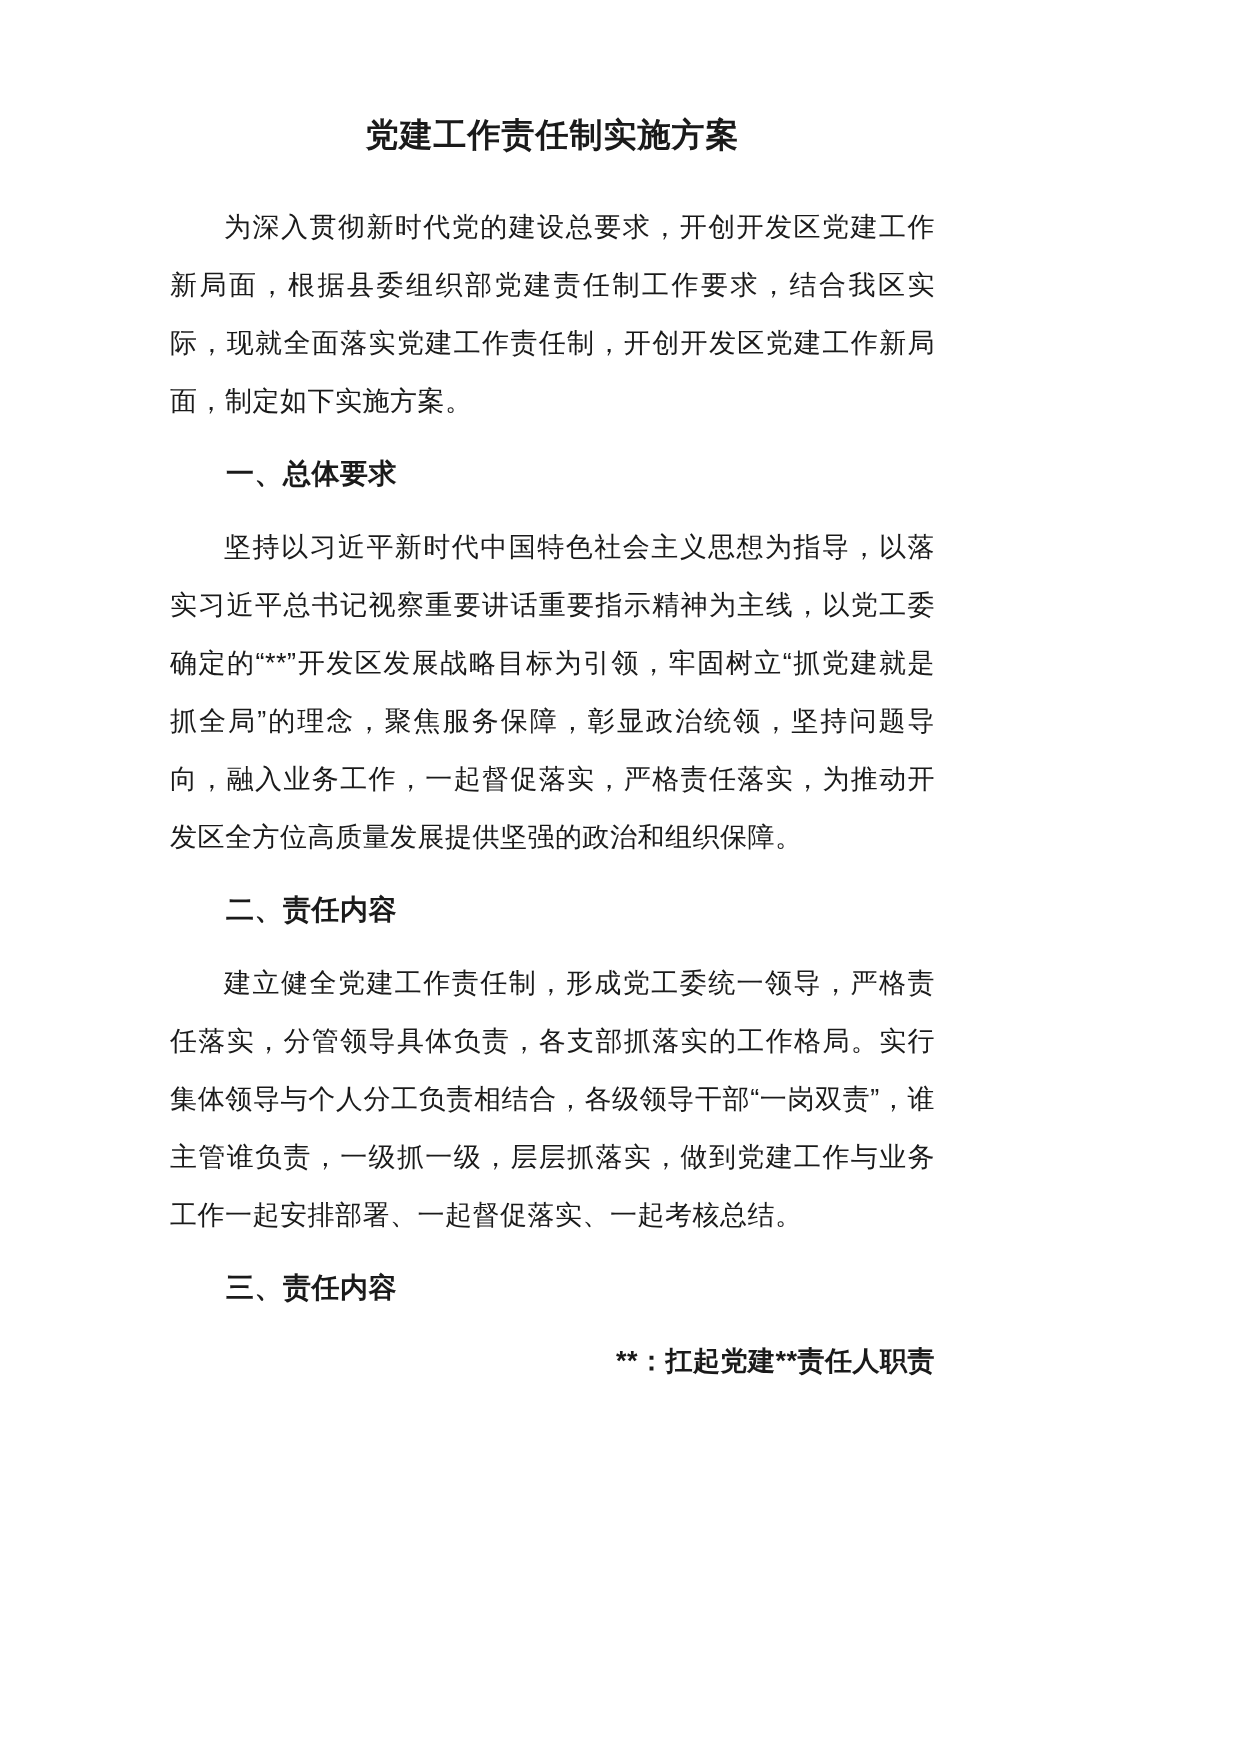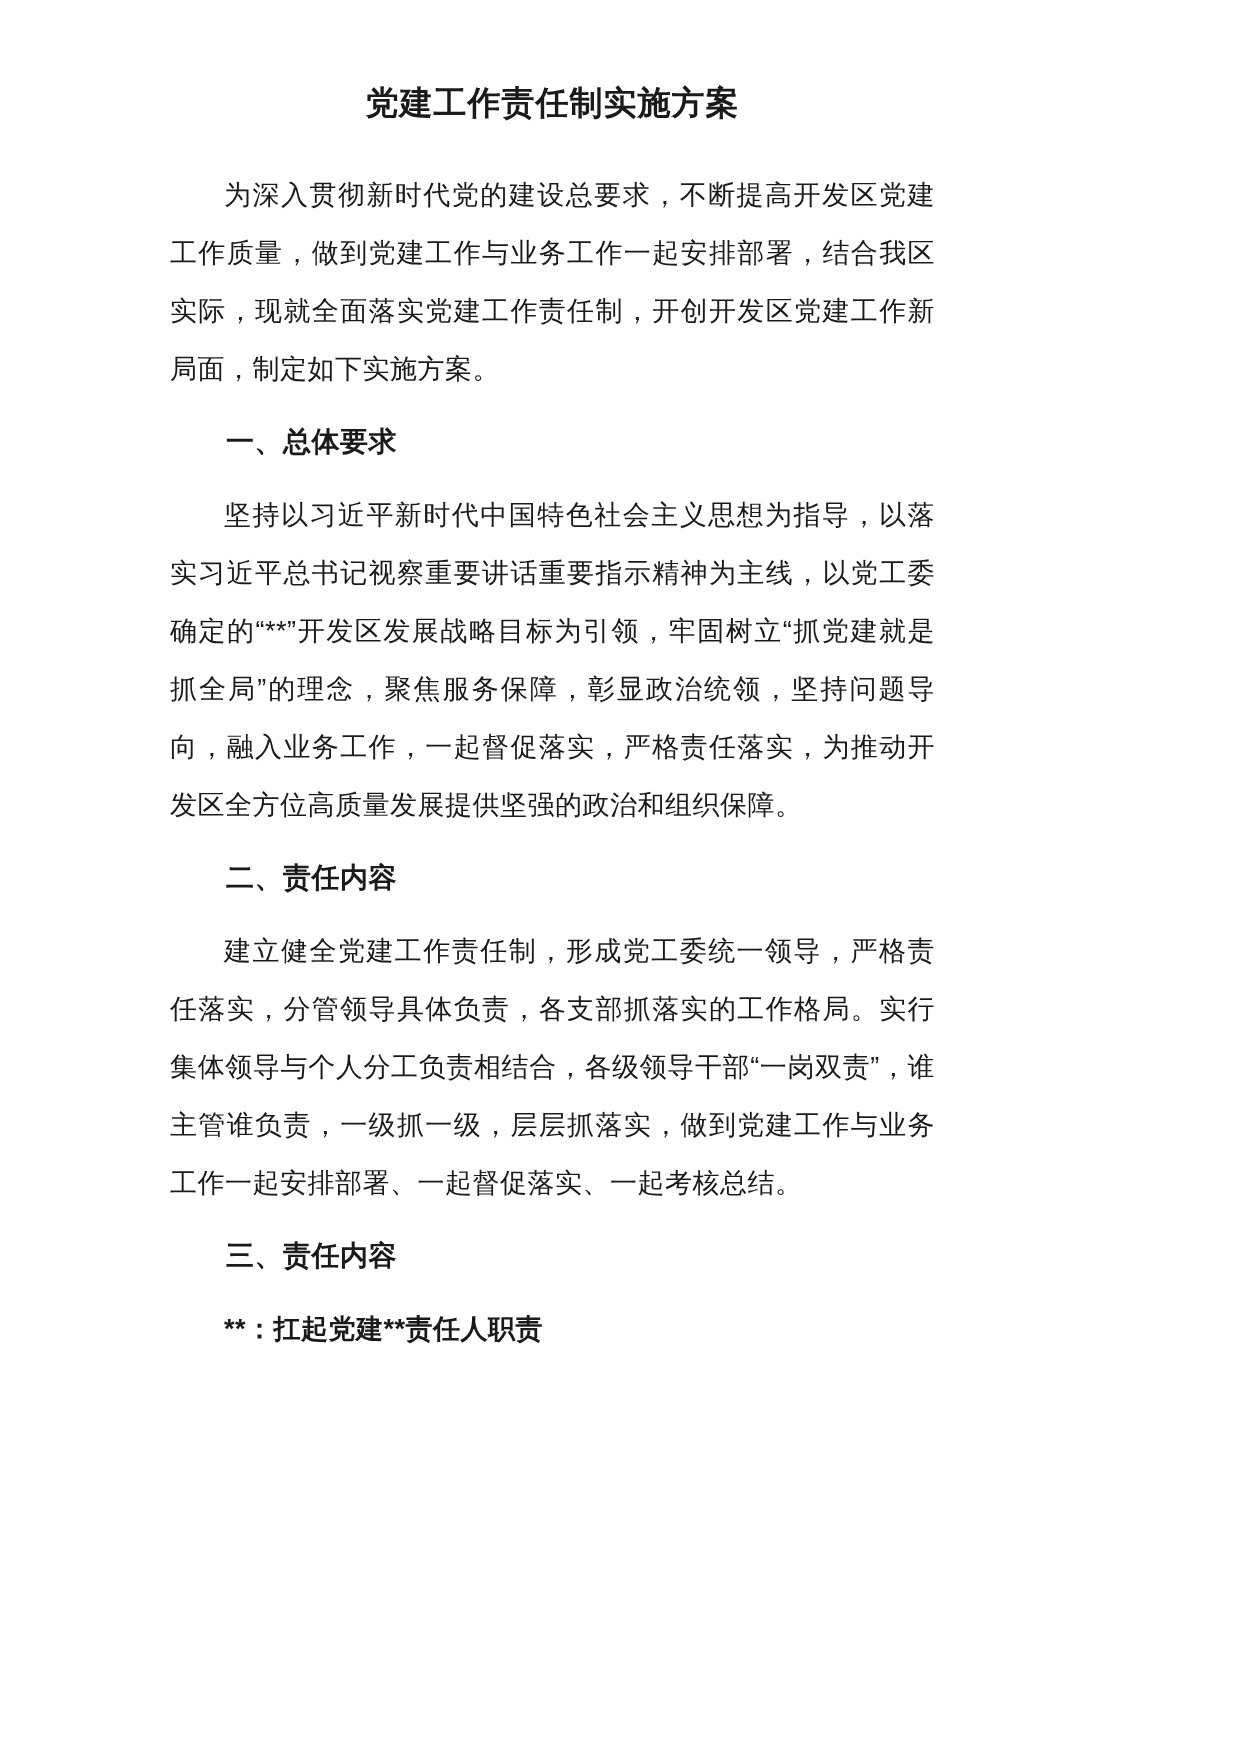--- a/index.html
+++ b/index.html
@@ -7,21 +7,21 @@
     padding: 0;
     background: #ffffff;
   }
   .page {
     position: relative;
     width: 1240px;
     height: 1754px;
     box-sizing: border-box;
     background: #ffffff;
     color: #1a1a1a;
-    padding: 80px 305px 60px 170px;
+    padding: 112px 305px 60px 170px;
     font-family: "Liberation Sans", "DejaVu Sans", sans-serif;
     font-size: 27px;
     line-height: 58px;
     overflow: hidden;
   }
   .doc-title {
     font-size: 33px;
     font-weight: 700;
     text-align: center;
     margin: 0 0 40px 0;
@@ -42,29 +42,30 @@
     line-height: 58px;
     letter-spacing: 0.5px;
   }
   .subheading {
     font-size: 27px;
     font-weight: 700;
     margin: 15px 0 0 0;
     text-indent: 2em;
     line-height: 58px;
     letter-spacing: 0.5px;
+    text-align: right;
   }
 </style>
 </head>
 <body>
 
 <div class="page">
   <h1 class="doc-title">党建工作责任制实施方案</h1>
 
-  <p class="para">为深入贯彻新时代党的建设总要求，不断提高开发区党建工作质量，做到党建工作与业务工作一起安排部署，结合我区实际，现就全面落实党建工作责任制，开创开发区党建工作新局面，制定如下实施方案。</p>
+  <p class="para">为深入贯彻新时代党的建设总要求，开创开发区党建工作新局面，根据县委组织部党建责任制工作要求，结合我区实际，现就全面落实党建工作责任制，开创开发区党建工作新局面，制定如下实施方案。</p>
 
   <h2 class="heading">一、总体要求</h2>
 
   <p class="para">坚持以习近平新时代中国特色社会主义思想为指导，以落实习近平总书记视察重要讲话重要指示精神为主线，以党工委确定的“**”开发区发展战略目标为引领，牢固树立“抓党建就是抓全局”的理念，聚焦服务保障，彰显政治统领，坚持问题导向，融入业务工作，一起督促落实，严格责任落实，为推动开发区全方位高质量发展提供坚强的政治和组织保障。</p>
 
   <h2 class="heading">二、责任内容</h2>
 
   <p class="para">建立健全党建工作责任制，形成党工委统一领导，严格责任落实，分管领导具体负责，各支部抓落实的工作格局。实行集体领导与个人分工负责相结合，各级领导干部“一岗双责”，谁主管谁负责，一级抓一级，层层抓落实，做到党建工作与业务工作一起安排部署、一起督促落实、一起考核总结。</p>
 
   <h2 class="heading">三、责任内容</h2>

